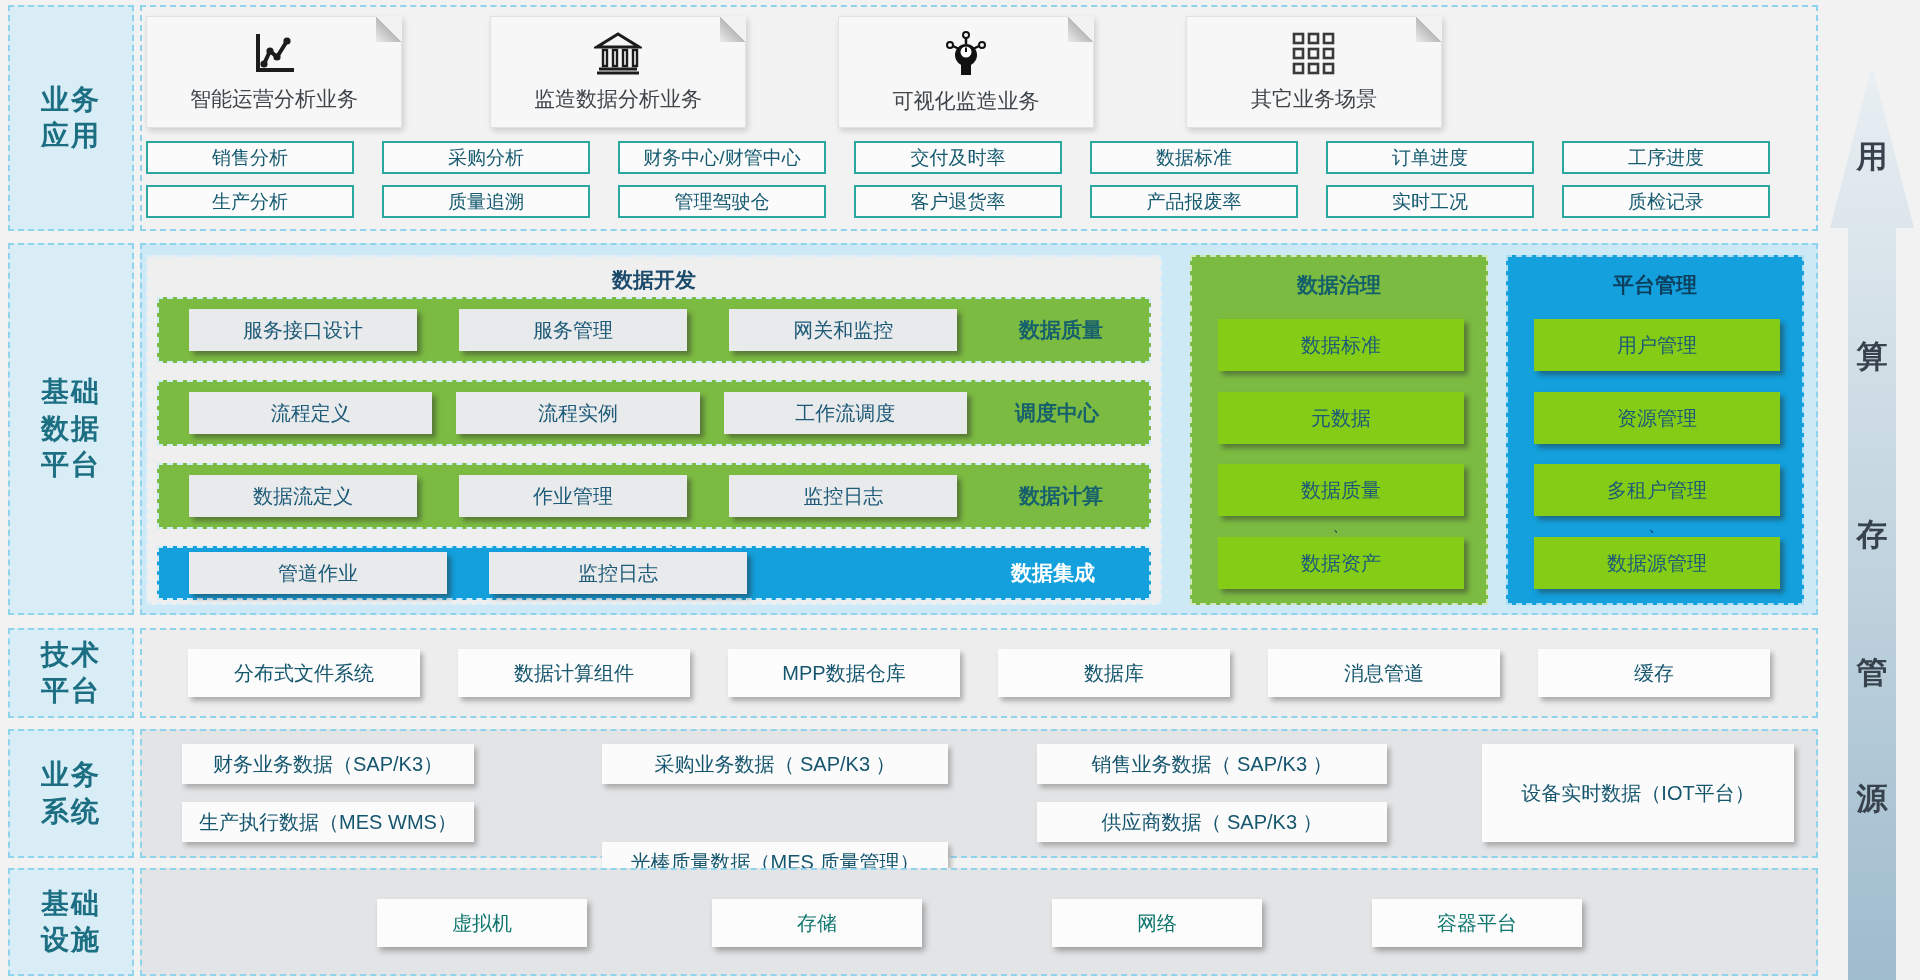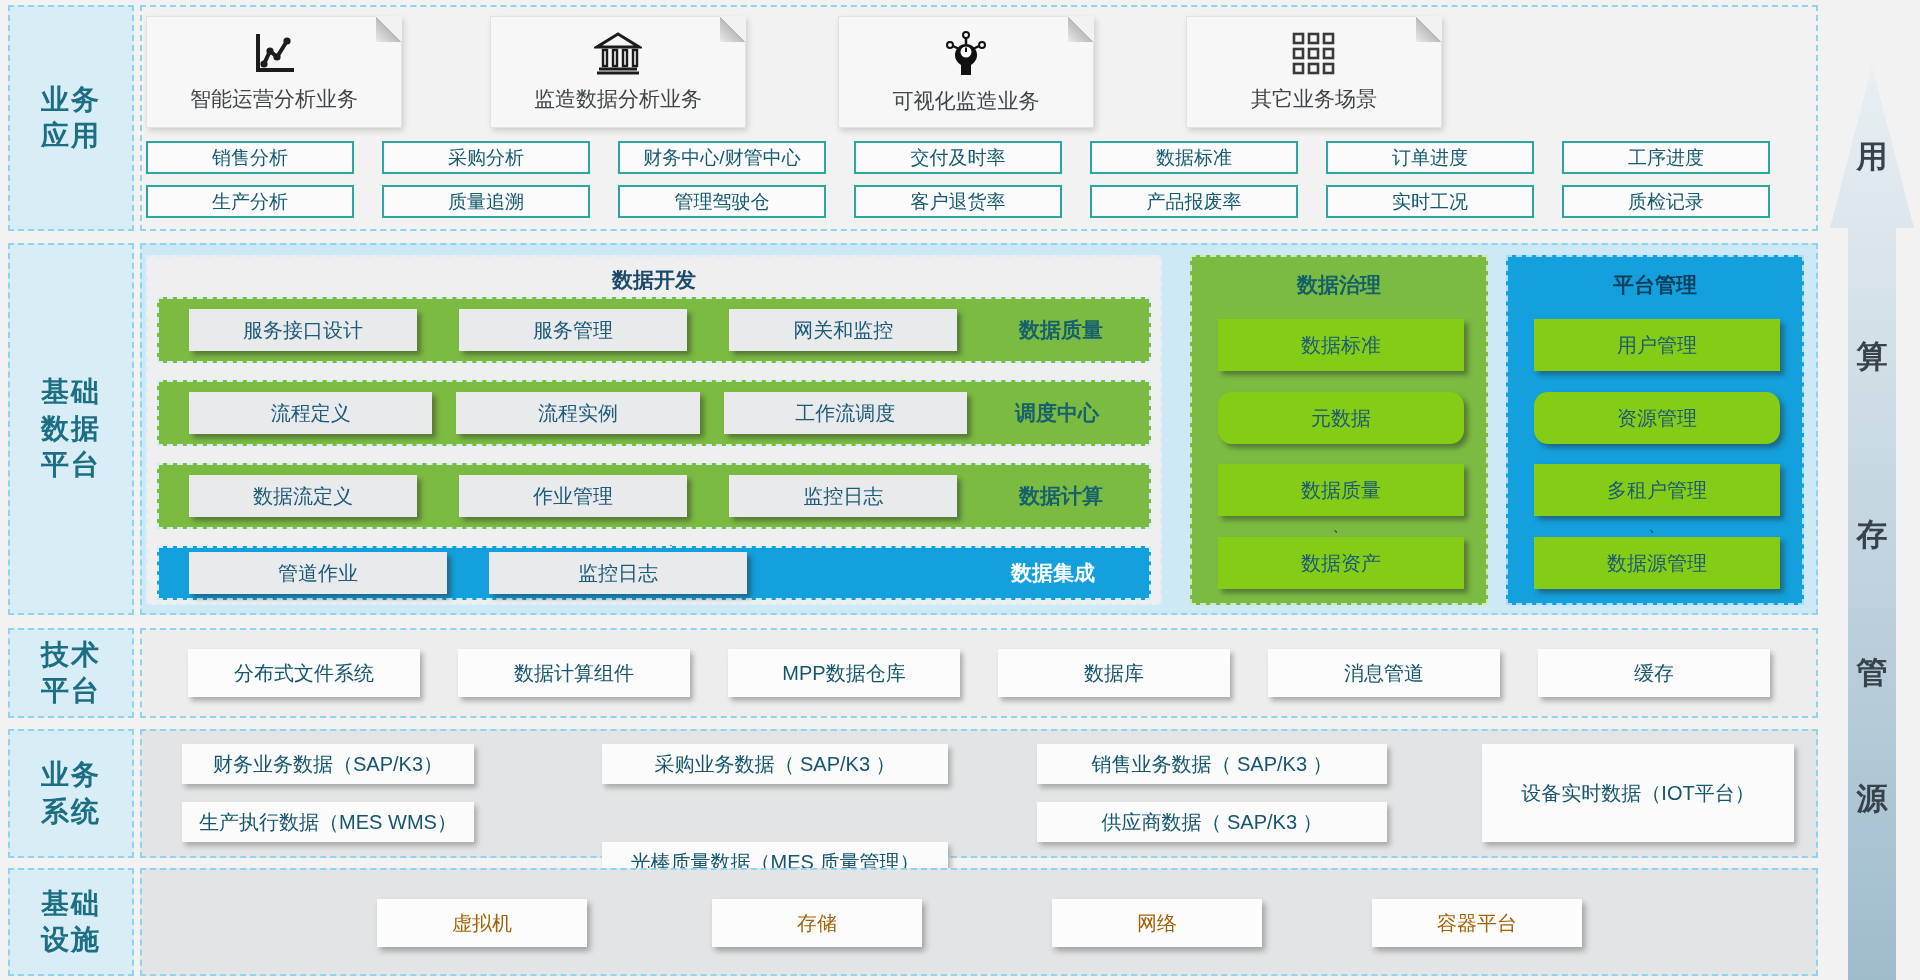--- a/index.html
+++ b/index.html
@@ -51,36 +51,36 @@
 
   .pillar{position:absolute;top:10px;width:298px;height:350px;border:2px dashed rgba(255,255,255,.65);box-sizing:border-box;}
   .pillar-green{left:1048px;background:#7cbb42;}
   .pillar-blue{left:1364px;background:#13a0dc;}
   .pillar-title{position:absolute;top:14px;left:0;width:100%;text-align:center;font-size:21px;font-weight:bold;}
   .pillar-green .pillar-title{color:#14606a;}
   .pillar-blue .pillar-title{color:#0d3e5c;}
   .pillar-item{position:absolute;left:26px;width:246px;height:52px;background:#84cc16;
     box-shadow:4px 4px 5px rgba(40,40,40,.45);display:flex;align-items:center;justify-content:center;
     font-size:20px;color:#1d5a78;}
-  .pi1{top:62px;} .pi2{top:135px;border-radius:14px;} .pi3{top:207px;} .pi4{top:280px;}
+  .pi1{top:62px;} .pi2{top:135px;} .pi3{top:207px;} .pi4{top:280px;}
   .stray{position:absolute;font-size:17px;color:#2c4a5a;}
 
   
   .tech-row{position:absolute;inset:0;display:flex;align-items:center;gap:38px;padding:0 46px;}
   .tech-box{flex:1;height:48px;background:#fcfcfc;box-shadow:3px 4px 5px rgba(0,0,0,.28);
     display:flex;align-items:center;justify-content:center;font-size:20px;color:#15566e;}
 
   
   .biz-box{position:absolute;background:#fbfbfb;box-shadow:3px 4px 5px rgba(0,0,0,.25);
     display:flex;align-items:center;justify-content:center;font-size:20px;color:#15566e;}
 
   
   .infra-box{position:absolute;top:29px;width:210px;height:48px;background:#fcfcfc;
     box-shadow:3px 4px 6px rgba(0,0,0,.3);display:flex;align-items:center;justify-content:center;
-    font-size:20px;color:#a16207;}
+    font-size:20px;color:#0f766e;}
 
   
   .arrow-wrap{position:absolute;left:1830px;top:66px;width:84px;height:914px;}
   .arrow-char{position:absolute;left:0;width:84px;text-align:center;font-size:31px;font-weight:bold;color:#37424d;}
 </style>
 </head>
 <body>
 
 <div class="page">
 

